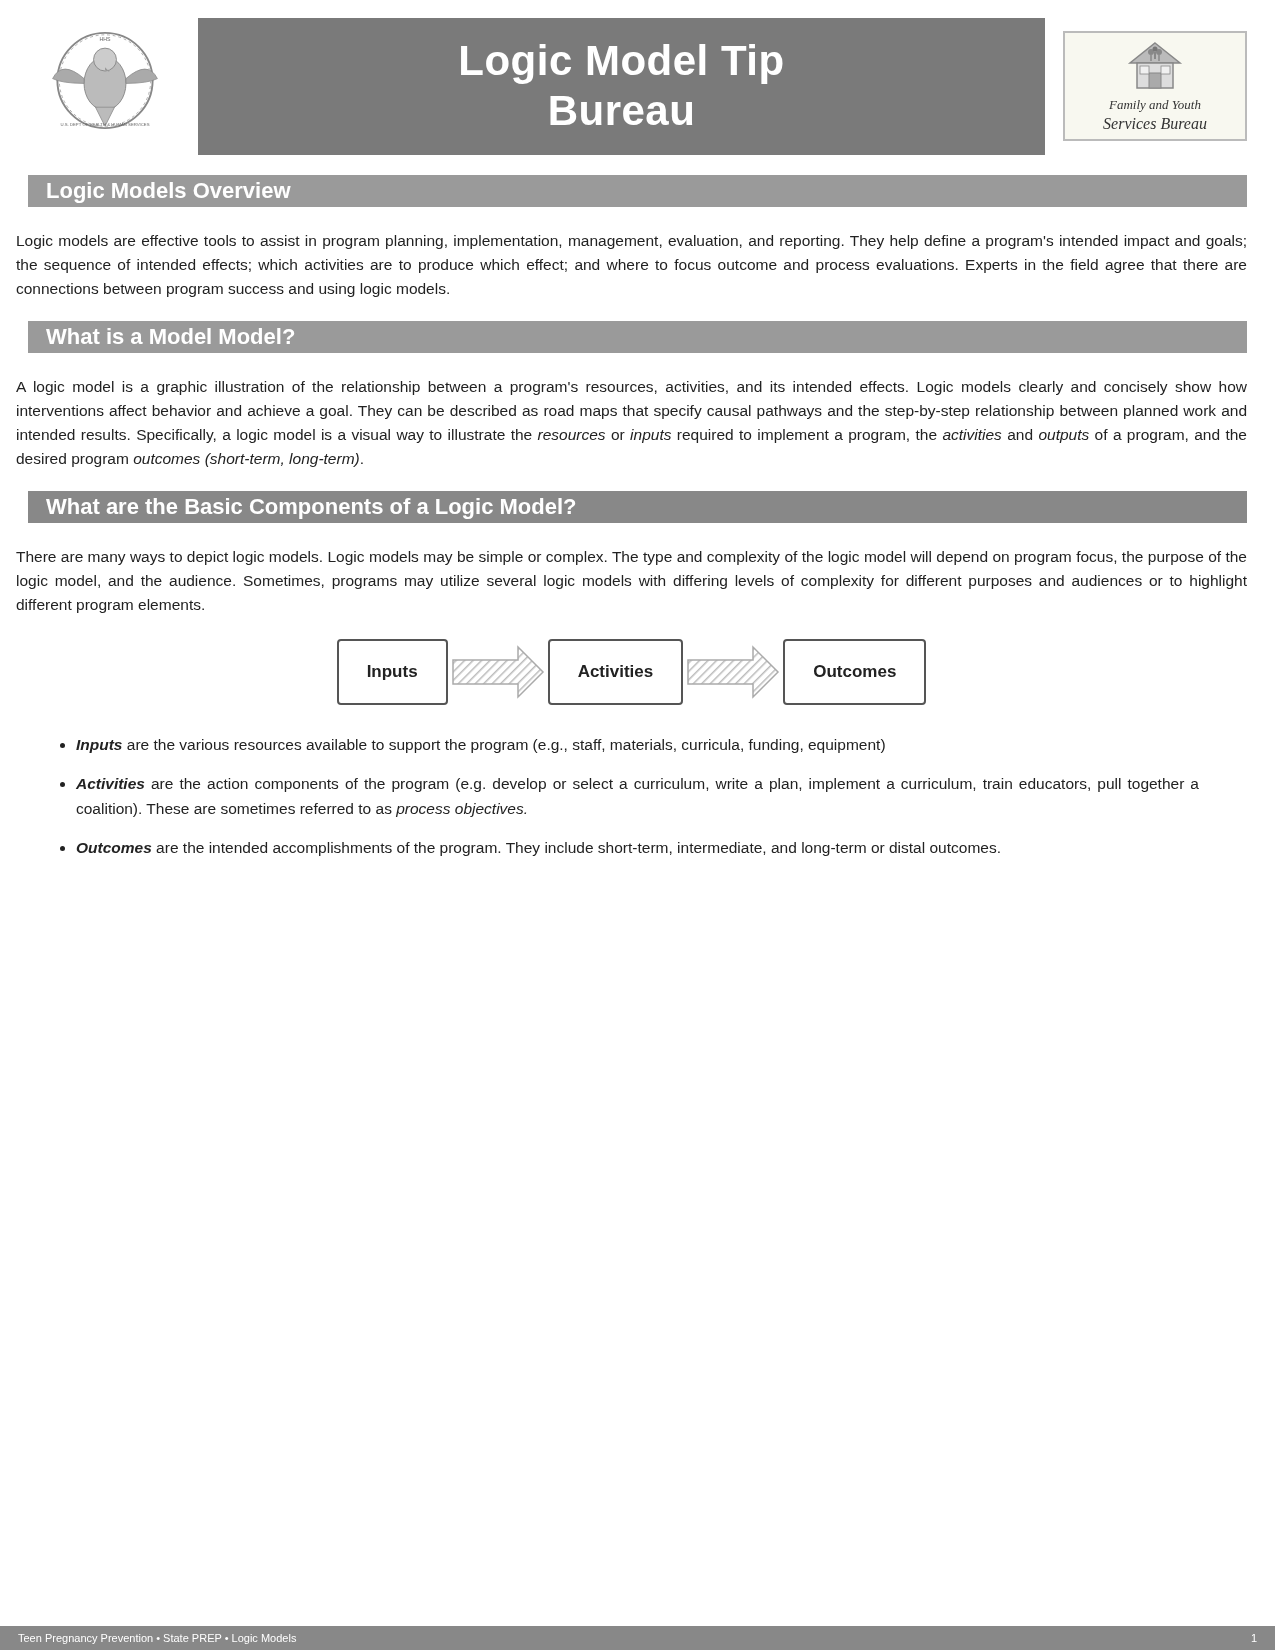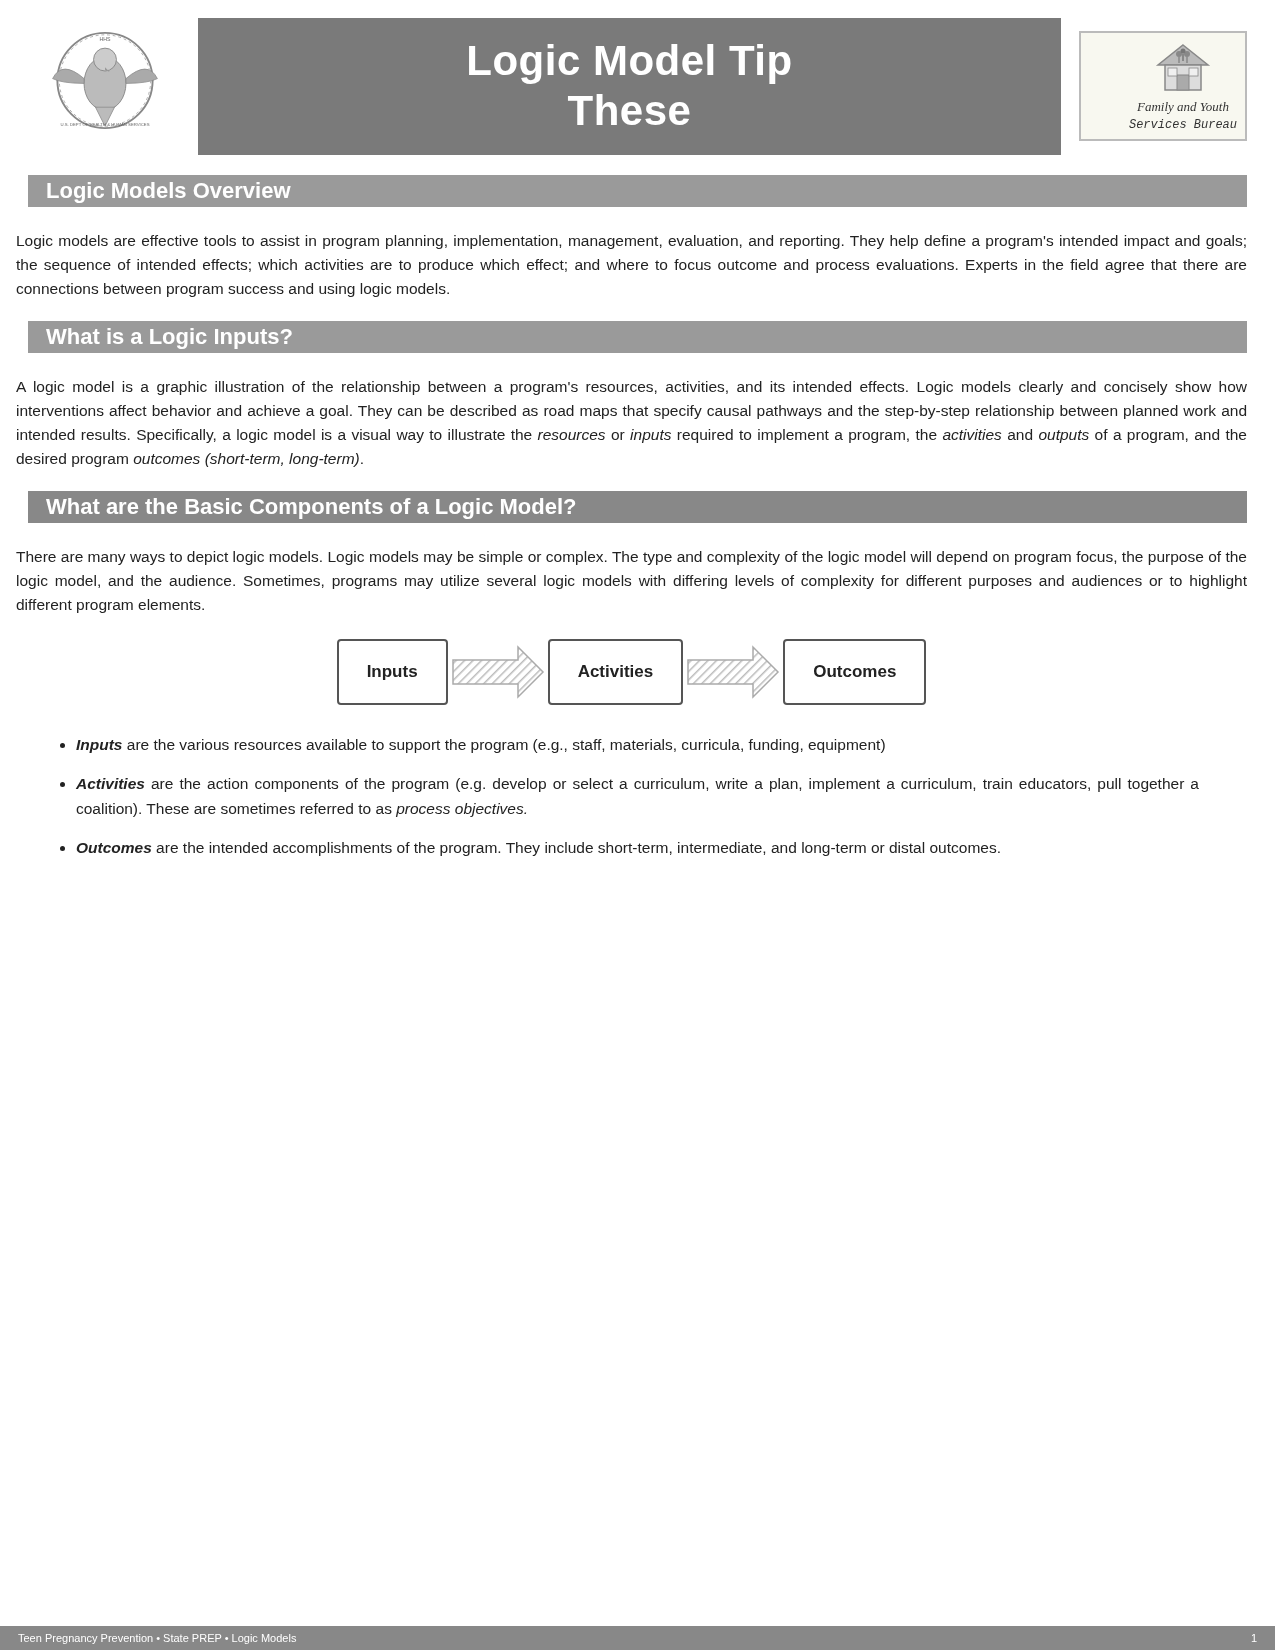--- a/index.html
+++ b/index.html
@@ -32,27 +32,27 @@
       padding: 18px 10px;
       margin: 0 18px;
     }
     .header-title-block h1 {
       font-size: 42px;
       font-weight: bold;
       line-height: 1.2;
       letter-spacing: 0.5px;
     }
     .header-logo-right {
-      width: 168px;
+      width: 184px;
       height: 110px;
       flex-shrink: 0;
       border: 2px solid #bbb;
       display: flex;
       align-items: center;
-      justify-content: flex-end;
+      justify-content: center;
       font-size: 13px;
       font-family: 'Times New Roman', serif;
       text-align: center;
       background: #f8f8f0;
       padding: 8px;
     }
 
     
     .hhs-logo-svg {
       width: 130px;
@@ -167,21 +167,21 @@
       <text x="65" y="10" font-size="5.5" fill="#666" text-anchor="middle" font-family="Arial">HHS</text>
       <text x="65" y="100" font-size="4.5" fill="#666" text-anchor="middle" font-family="Arial">U.S. DEPT OF HEALTH &amp; HUMAN SERVICES</text>
 
       <circle cx="65" cy="52" r="48" fill="none" stroke="#aaa" stroke-width="1" stroke-dasharray="3,3"></circle>
     </svg>
   </div>
 
   <div class="header-title-block">
     <h1>
       <span>Logic Model Tip</span><br>
-      <span>These</span>
+      <span>Bureau</span>
     </h1>
   </div>
 
   <div class="header-logo-right">
     <div style="text-align:center;">
 
       <svg width="60" height="55" viewBox="0 0 60 55" xmlns="http://www.w3.org/2000/svg" style="display:block;margin:0 auto 4px auto;">
 
         <polygon points="30,5 55,25 5,25" fill="#bbb" stroke="#888" stroke-width="1.5"></polygon>
 
@@ -194,35 +194,35 @@
 
         <circle cx="26" cy="14" r="3" fill="#888"></circle>
         <path d="M26 17 L26 23" stroke="#888" stroke-width="1.5"></path>
         <circle cx="34" cy="14" r="3" fill="#888"></circle>
         <path d="M34 17 L34 23" stroke="#888" stroke-width="1.5"></path>
         <circle cx="30" cy="11" r="2.5" fill="#777"></circle>
         <path d="M30 13.5 L30 21" stroke="#777" stroke-width="1.5"></path>
       </svg>
       <div style="font-family:'Times New Roman',serif; font-style:italic; font-size:13px; line-height:1.3; color:#333;">
         <span>Family and Youth</span><br>
-        <span style="font-family:Liberation Mono, monospace; font-size:12px;margin-top:30px;">Services Bureau</span>
+        <span style="font-family:Liberation Serif, serif; font-size:16px;margin-top:30px;">Services Bureau</span>
       </div>
     </div>
   </div>
 </div>
 
 <div class="section-header mb8 mt8">
   <span>Logic Models Overview</span>
 </div>
 <div class="section-body">
   <p>Logic models are effective tools to assist in program planning, implementation, management, evaluation, and reporting. They help define a program's intended impact and goals; the sequence of intended effects; which activities are to produce which effect; and where to focus outcome and process evaluations. Experts in the field agree that there are connections between program success and using logic models.</p>
 </div>
 
 <div class="section-header mb8">
-  <span>What is a Logic Inputs?</span>
+  <span>What is a Model Model?</span>
 </div>
 <div class="section-body">
   <p>A logic model is a graphic illustration of the relationship between a program's resources, activities, and its intended effects. Logic models clearly and concisely show how interventions affect behavior and achieve a goal. They can be described as road maps that specify causal pathways and the step-by-step relationship between planned work and intended results. Specifically, a logic model is a visual way to illustrate the <span class="italic">resources</span> or <span class="italic">inputs</span> required to implement a program, the <span class="italic">activities</span> and <span class="italic">outputs</span> of a program, and the desired program <span class="italic">outcomes (short-term, long-term)</span>.</p>
 </div>
 
 <div class="section-header section-header-dark mb8">
   <span>What are the Basic Components of a Logic Model?</span>
 </div>
 <div class="section-body">
   <p>There are many ways to depict logic models. Logic models may be simple or complex. The type and complexity of the logic model will depend on program focus, the purpose of the logic model, and the audience. Sometimes, programs may utilize several logic models with differing levels of complexity for different purposes and audiences or to highlight different program elements.</p>

